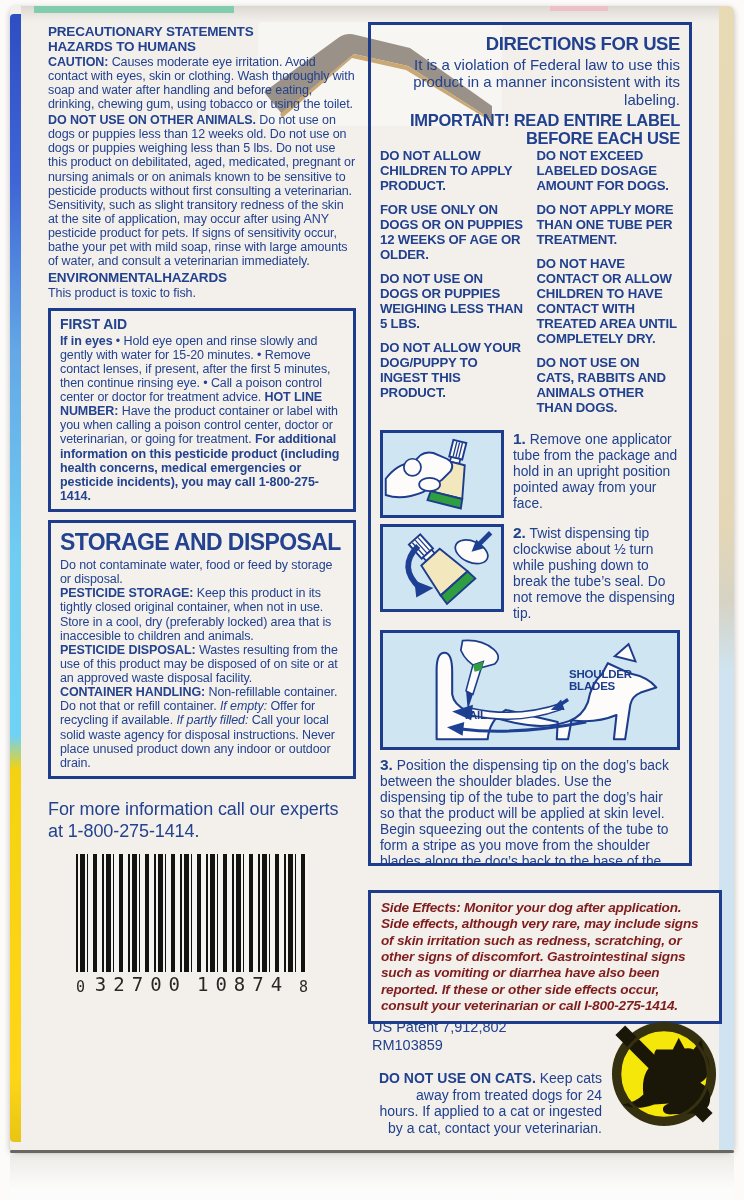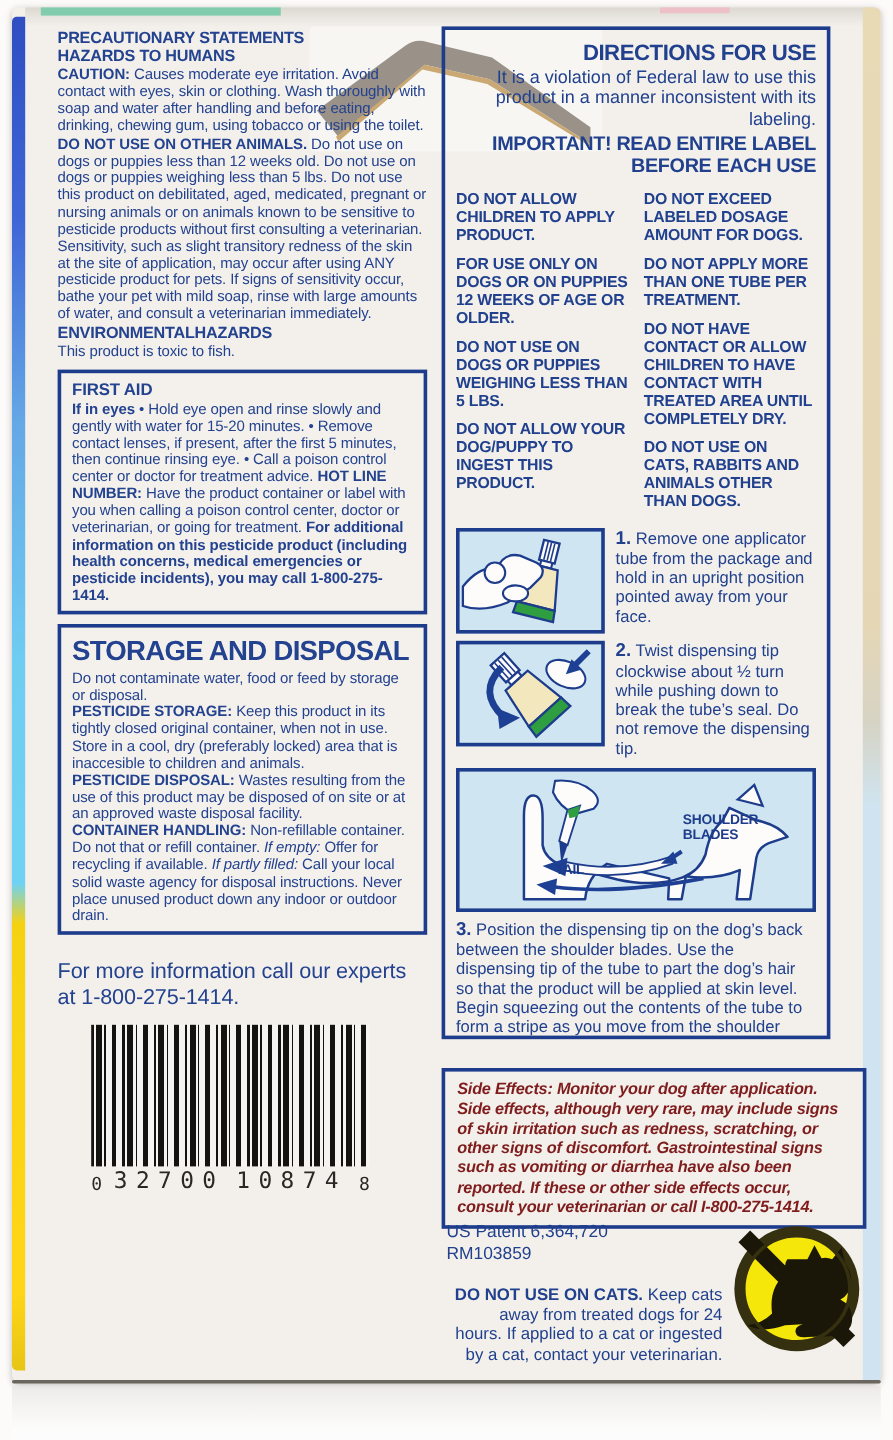--- a/index.html
+++ b/index.html
@@ -33,21 +33,21 @@
      background-color:#f6f4f1;}
   .bc-digits{display:flex;justify-content:space-between;align-items:flex-end;font-family:"DejaVu Sans Mono",monospace;font-size:19px;color:#2a2824;margin-top:2px;padding:0 0 0 0;}
   .bc-digits .g{letter-spacing:7px;}
   .bc-digits .end{font-size:15px;}
 
   
   .right-panel{position:absolute;left:358px;top:16px;width:324px;height:844px;border:3px solid #1d3c8c;box-sizing:border-box;padding:6px 9px 0 9px;color:#21418e;overflow:hidden;}
   .dir-title{text-align:right;font-weight:bold;font-size:18.5px;letter-spacing:-0.4px;margin-top:2px;}
   .violation{text-align:right;font-size:15px;line-height:1.15;margin-top:1px;}
   .important{text-align:right;font-weight:bold;font-size:16.5px;line-height:1.12;letter-spacing:-0.3px;margin-top:3px;}
-  .warn-grid{display:grid;grid-template-columns:1fr 1fr;column-gap:13px;margin-top:10px;}
+  .warn-grid{display:grid;grid-template-columns:1fr 1fr;column-gap:13px;}
   .warn-grid p{margin:0 0 9px 0;font-weight:bold;font-size:13.2px;line-height:1.14;letter-spacing:-0.2px;}
   .step-row{display:flex;margin-top:6px;}
   .illus{width:124px;height:88px;border:3px solid #1d3c8c;box-sizing:border-box;background:#cfe5f2;flex:none;}
   .illus svg{display:block;width:100%;height:100%;}
   .step-text{flex:1;padding-left:9px;font-size:13.8px;line-height:1.15;}
   .num{font-weight:bold;font-size:15.5px;}
   .dog-box{margin-top:8px;width:100%;height:120px;border:3px solid #1d3c8c;box-sizing:border-box;background:#cfe5f2;position:relative;}
   .dog-box svg{display:block;width:100%;height:100%;}
   .dog-label{position:absolute;font-weight:bold;font-size:11.5px;color:#1d3c8c;letter-spacing:-0.2px;}
   .lbl-tail{left:80px;top:76px;}
@@ -196,21 +196,21 @@
 
     <div class="steps345">
         <p><span class="num">3.</span> Position the dispensing tip on the dog’s back between the shoulder blades. Use the dispensing tip of the tube to part the dog’s hair so that the product will be applied at skin level. Begin squeezing out the contents of the tube to form a stripe as you move from the shoulder blades along the dog’s back to the base of the tail.</p>
         <p><span class="num">4.</span> Repeat every month. Do not bathe your dog 48 hours prior to application.</p>
       </div>
   </div>
 
   <div class="side-box"><span class="b i">Side Effects: Monitor your dog after application. Side effects, although very rare, may include signs of skin irritation such as redness, scratching, or other signs of discomfort. Gastrointestinal signs such as vomiting or diarrhea have also been reported. If these or other side effects occur, consult your veterinarian or call I-800-275-1414.</span></div>
 
   <div class="patent">
-    <div>US Patent 6,364,720</div>
+    <div>US Patent 7,912,802</div>
     <div>RM103859</div>
   </div>
 
   <div class="cats-note"><span class="b">DO NOT USE ON CATS.</span><span> Keep cats away from treated dogs for 24 hours. If applied to a cat or ingested by a cat, contact your veterinarian.</span></div>
 
   <div class="cat-icon">
     <svg viewBox="0 0 110 110">
       <circle cx="55" cy="55" r="53" fill="#35300f"></circle>
       <circle cx="55" cy="55" r="45" fill="#f6e70a"></circle>
       <path d="M64,30 l6,-12 6,11 q5,-1 9,1 l8,-10 3,13 q6,8 5,17 q-1,10 -9,14 q10,5 10,16 q0,12 -13,15 l-25,1 q-9,1 -10,-4 q-1,-5 6,-7 l-15,1 q-19,7 -32,0 q13,-2 21,-10 q-3,-24 13,-34 q-4,-7 0,-12 z" fill="#1b1708"></path>

